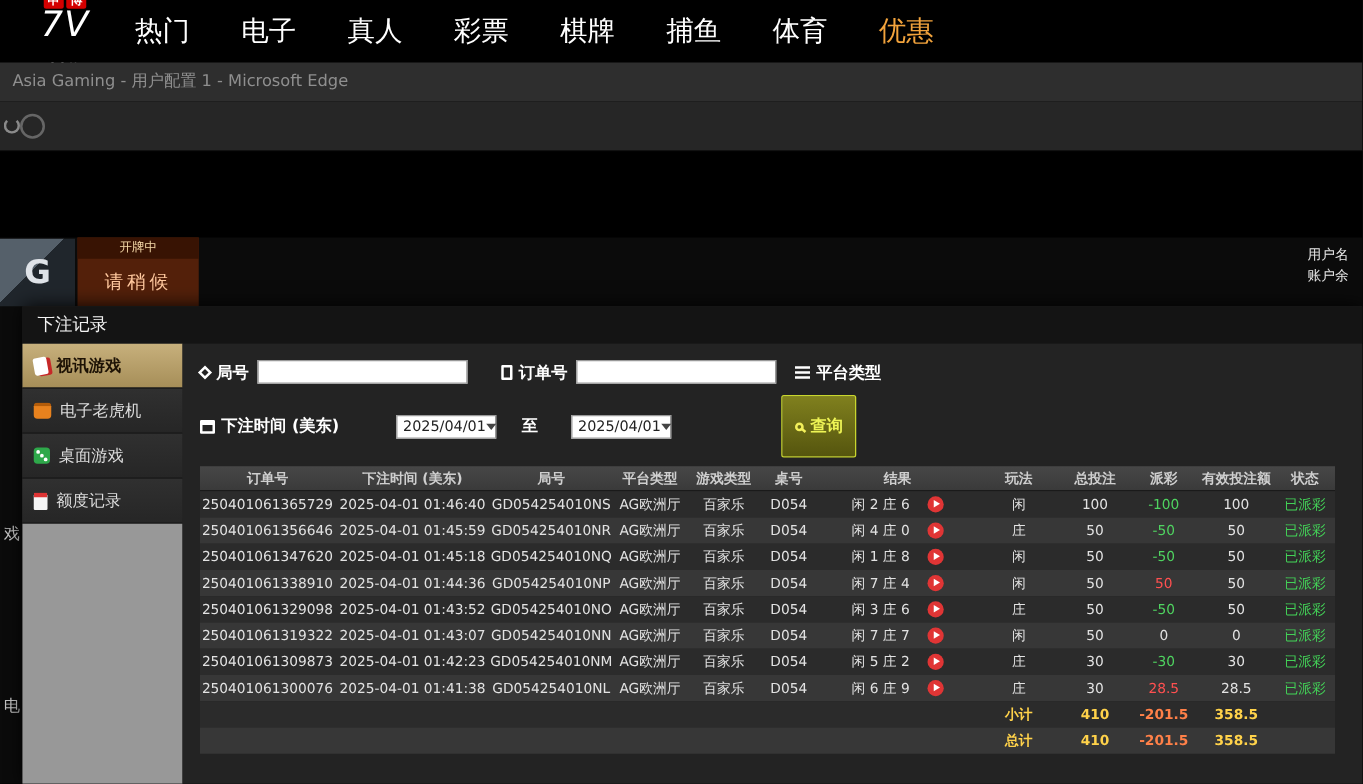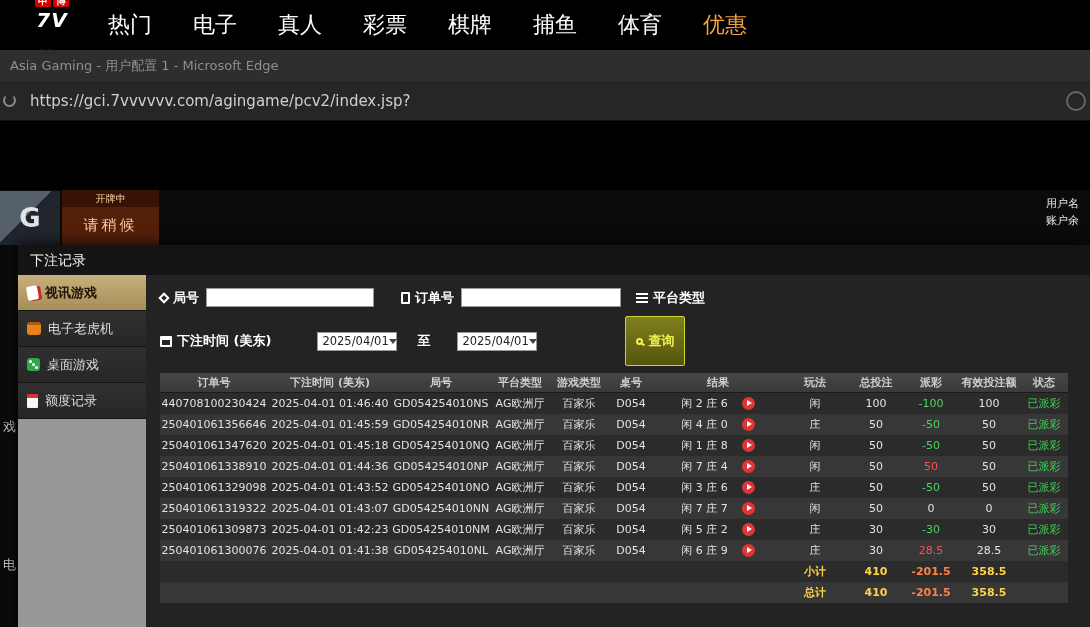--- a/index.html
+++ b/index.html
@@ -8,21 +8,21 @@
     width:1090px; height:627px; position:relative; overflow:hidden;
     font-family:"DejaVu Sans","Liberation Sans",sans-serif;
   }
 
   
   .topbar { position:absolute; left:0; top:0; width:1090px; height:50px; background:#000;
             display:flex; align-items:center; }
   .logo { margin-left:20px; width:64px; display:flex; flex-direction:column; align-items:center; cursor:pointer; }
   .logo-badges { display:flex; gap:2px; }
   .logo-badge { background:#d40000; color:#fff; font-size:10px; line-height:13px; padding:0 3px; border-radius:2px; font-weight:bold; }
-  .logo-main { color:#fff; font-size:20px; font-weight:bold; font-style:italic; line-height:26px; letter-spacing:1px; }
+  .logo-main { color:#fff; font-size:28px; font-weight:normal; font-style:italic; line-height:26px; letter-spacing:1px; }
   .logo-sub { color:#ddd; font-size:7px; letter-spacing:3px; line-height:8px;margin-top:16px; }
   .nav { display:flex; margin-left:24px; gap:41px; }
   .nav-item { color:#fff; font-size:22px; cursor:pointer; white-space:nowrap; }
 
   
   .titlebar { position:absolute; left:0; top:50px; width:1090px; height:31px; background:#2e2e2e;
               color:#8f8f8f; font-size:13px; line-height:31px; padding-left:10px; }
   .urlbar { position:absolute; left:0; top:81px; width:1090px; height:40px; background:#262626;
             display:flex; align-items:center; border-bottom:1px solid #111; }
   .reload-icon { width:13px; height:13px; border:2px solid #8a8a8a; border-radius:50%; border-top-color:transparent; margin-left:3px; }
@@ -131,21 +131,20 @@
     <span class="nav-item" style="color: rgb(242, 163, 60);">优惠</span>
   </nav>
 </div>
 
 <div class="titlebar">
   <span>Asia Gaming - 用户配置 1 - Microsoft Edge</span>
 </div>
 
 <div class="urlbar">
   <span class="reload-icon"></span>
-  <span class="url-text">https://gci.7vvvvvv.com/agingame/pcv2/index.jsp?</span>
   <span class="browser-circle-icon"></span>
 </div>
 
 <div class="blackstrip"></div>
 
 <div class="pagebg">
   <div class="glogo">G</div>
   <div class="dealbox">
     <div class="dealtop">开牌中</div>
     <div class="dealmain">请稍候</div>
@@ -231,21 +230,21 @@
           <div class="cell c5">桌号</div>
           <div class="cell c6">结果</div>
           <div class="cell c7">玩法</div>
           <div class="cell c8">总投注</div>
           <div class="cell c9">派彩</div>
           <div class="cell c10">有效投注额</div>
           <div class="cell c11">状态</div>
         </div>
         <div class="tbody">
             <div class="trow">
-              <div class="cell c0">440708100230424</div>
+              <div class="cell c0">250401061365729</div>
               <div class="cell c1">2025-04-01 01:46:40</div>
               <div class="cell c2">GD054254010NS</div>
               <div class="cell c3">AG欧洲厅</div>
               <div class="cell c4">百家乐</div>
               <div class="cell c5">D054</div>
               <div class="cell c6">
                 <span>闲 2 庄 6</span>
                 <span class="play-icon"></span>
               </div>
               <div class="cell c7">闲</div>

